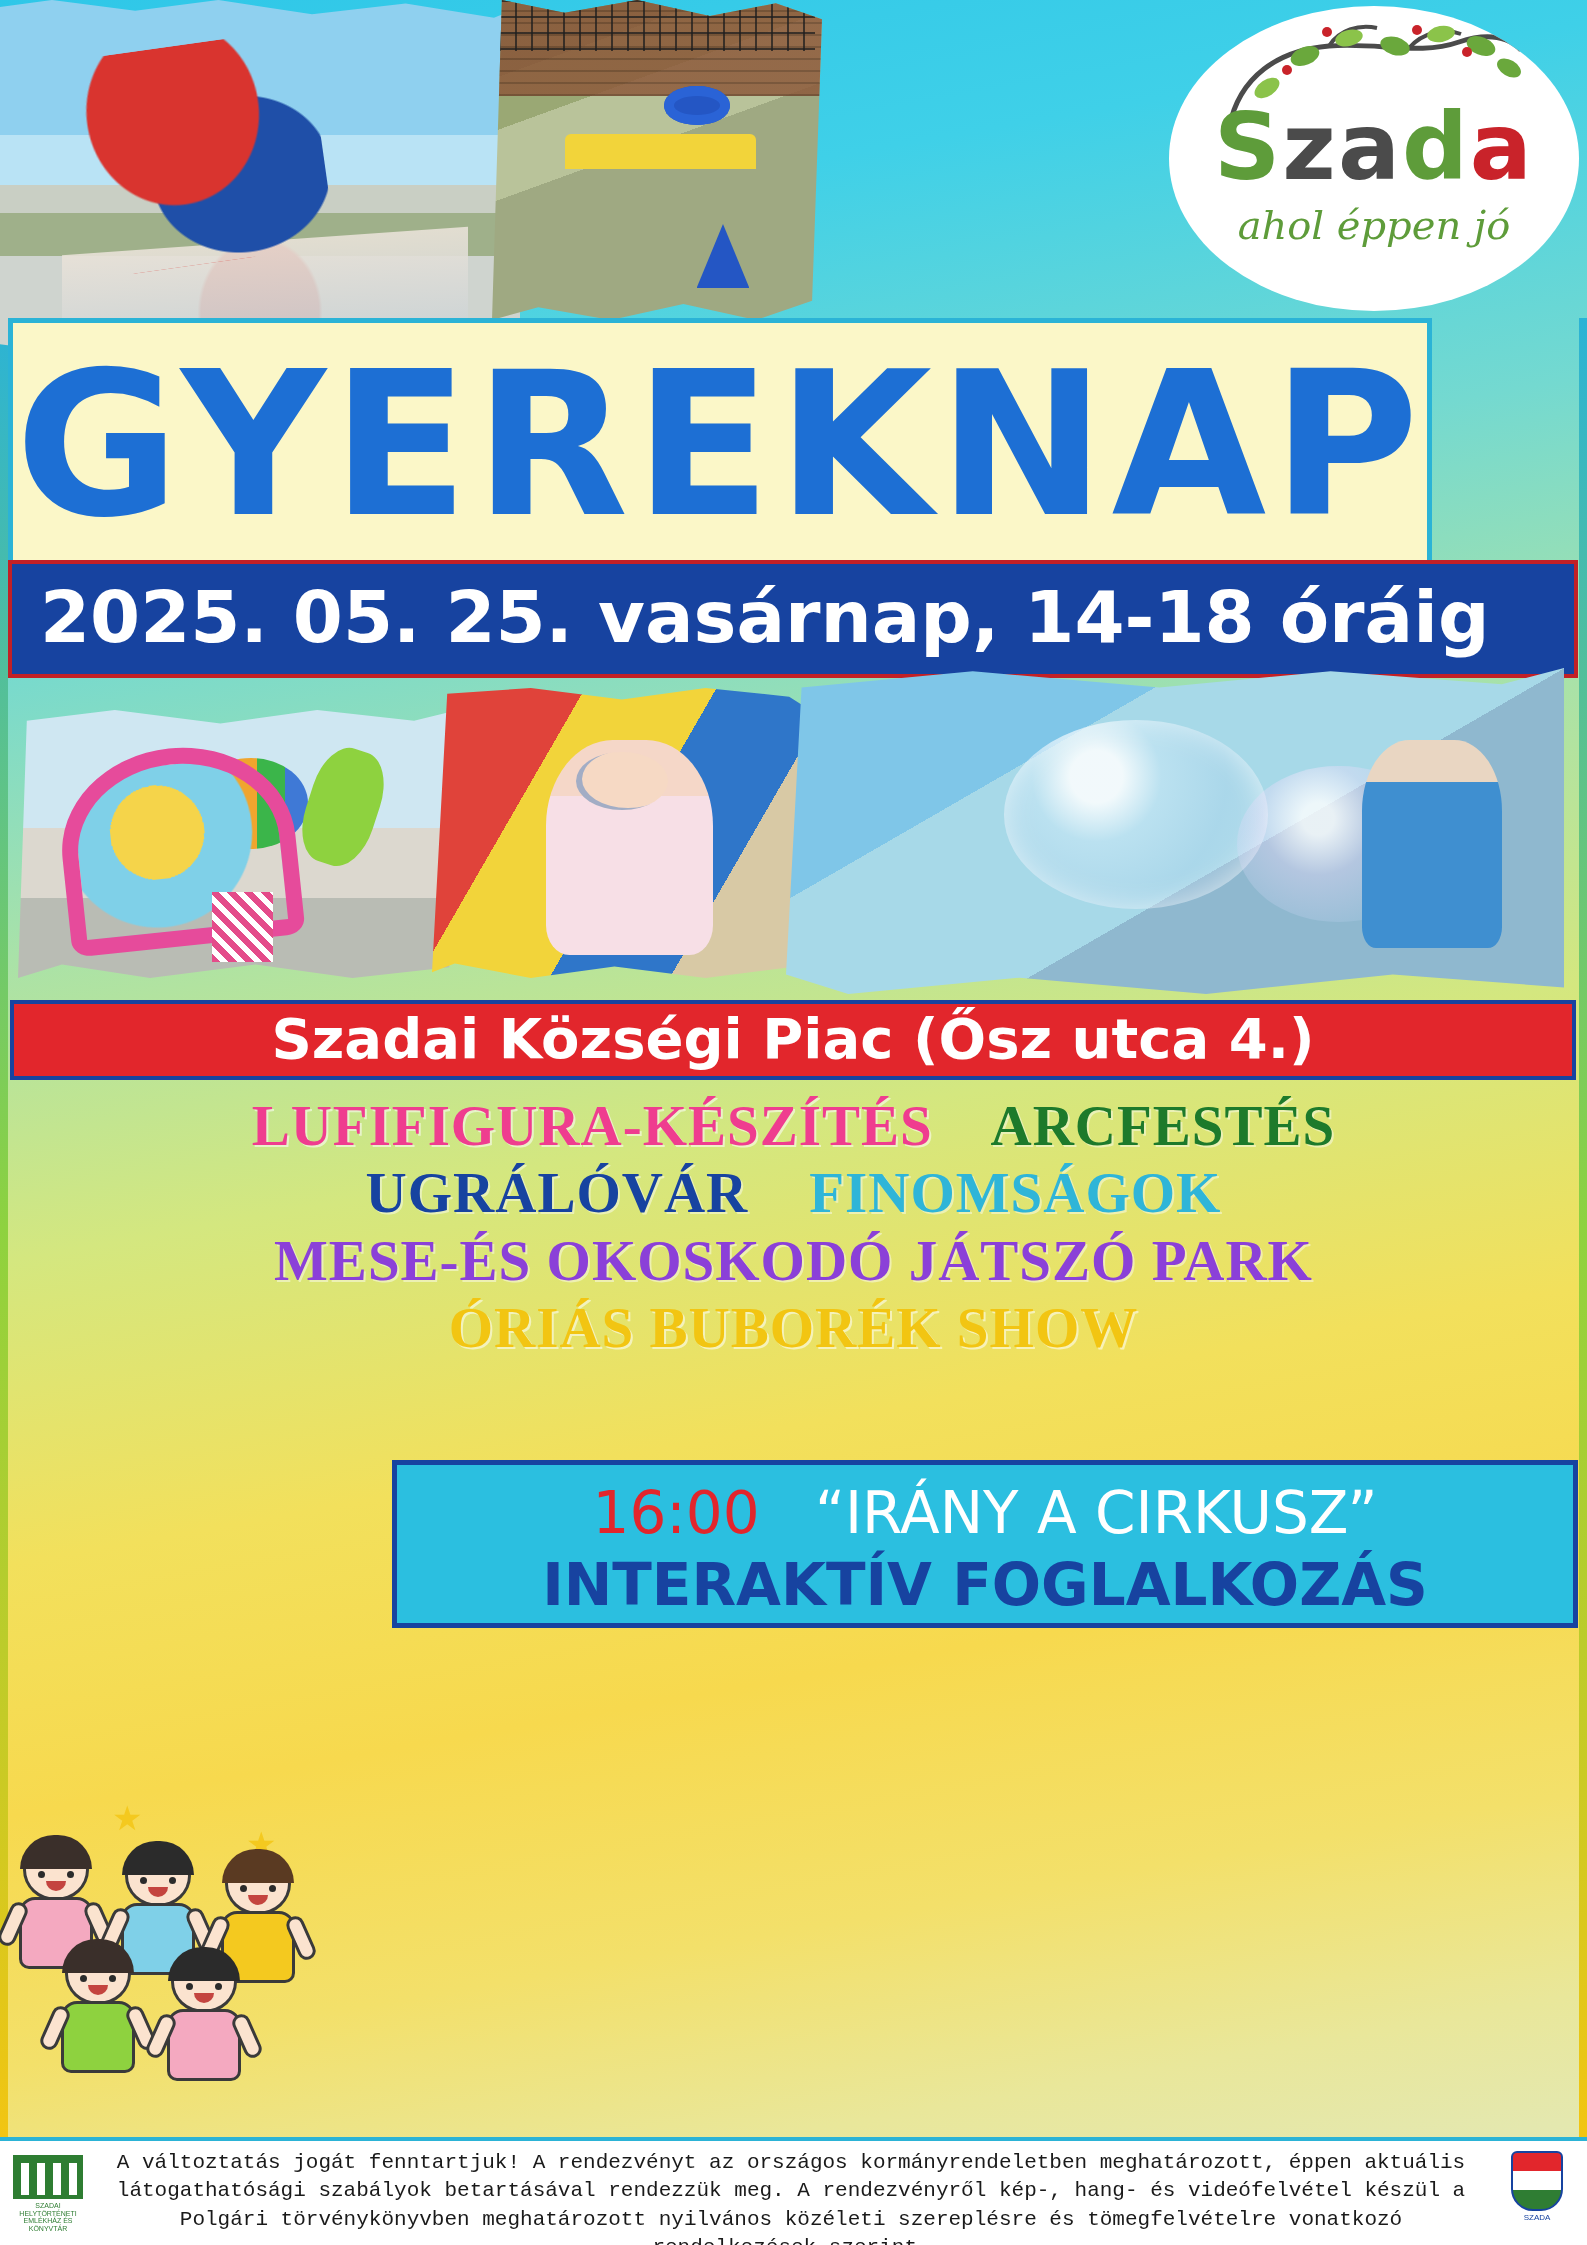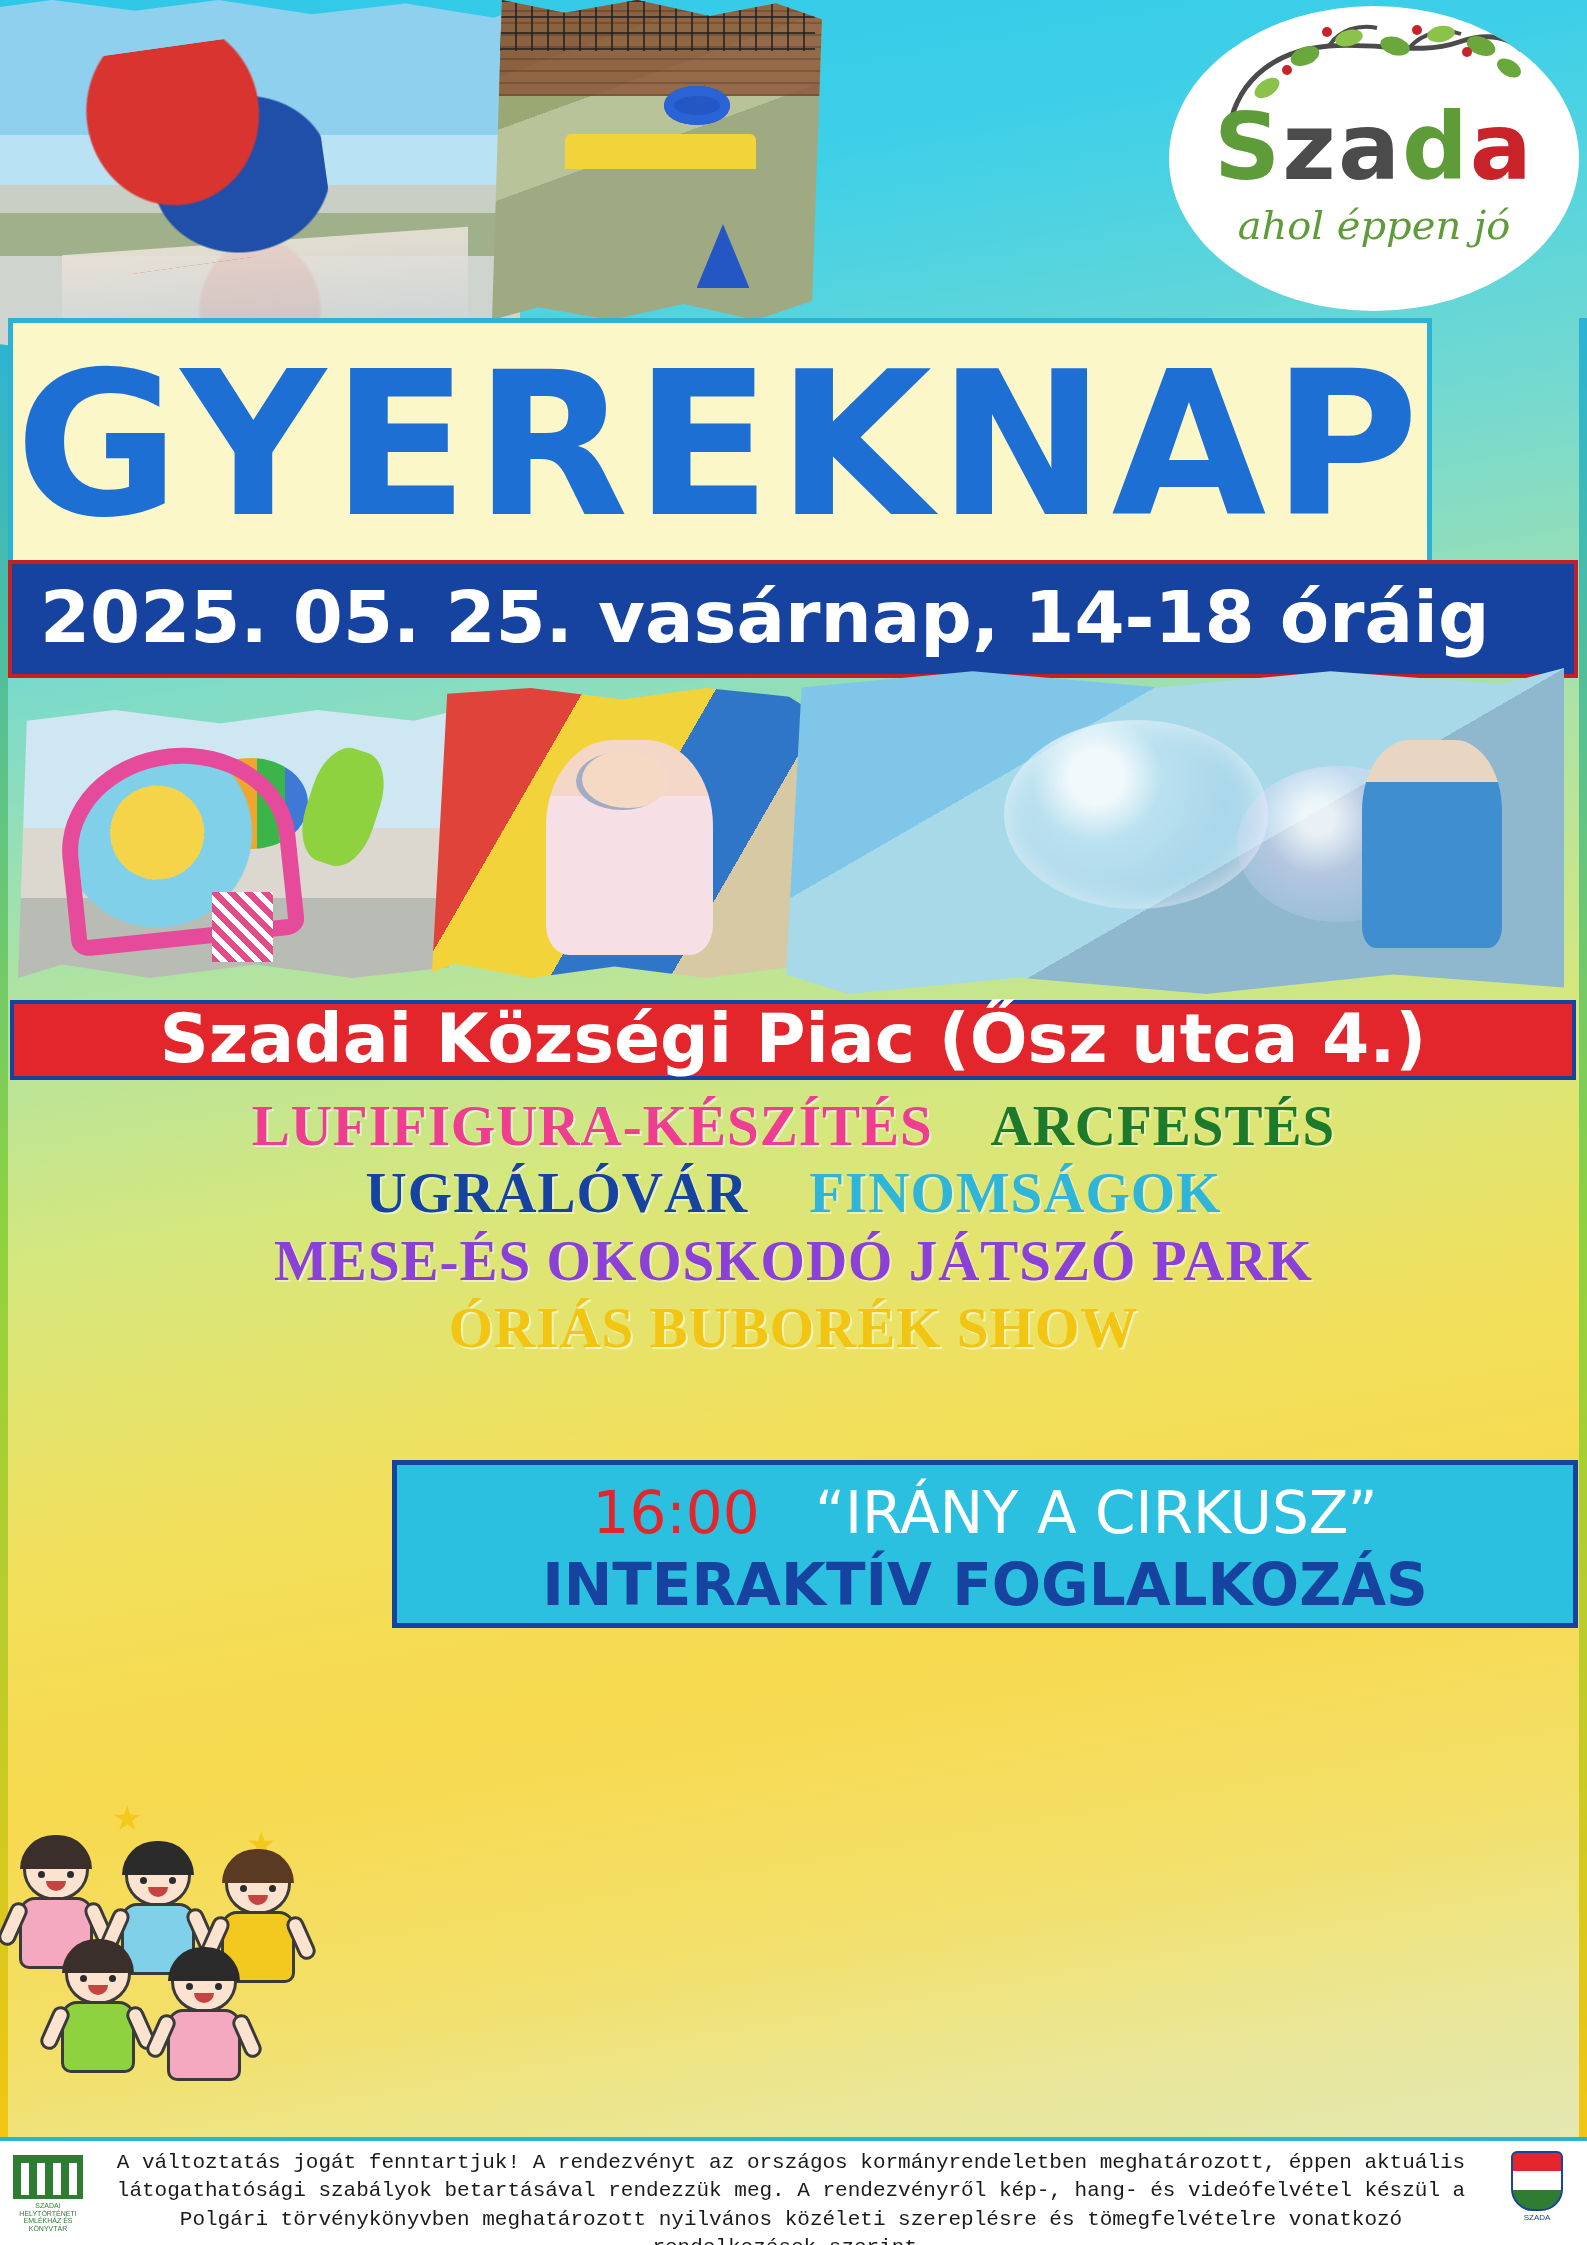--- a/index.html
+++ b/index.html
@@ -288,21 +288,21 @@
     box-sizing: border-box;
   }
   .venue-text {
     position: absolute;
     left: 50%;
     top: 50%;
     transform: translate(-50%,-52%);
     color: #ffffff;
     font-family: "DejaVu Sans", sans-serif;
     font-weight: bold;
-    font-size: 68px;
+    font-size: 56px;
     white-space: nowrap;
   }
 
   
   .program-list {
     position: absolute;
     left: 0;
     top: 1092px;
     width: 1587px;
     text-align: center;

